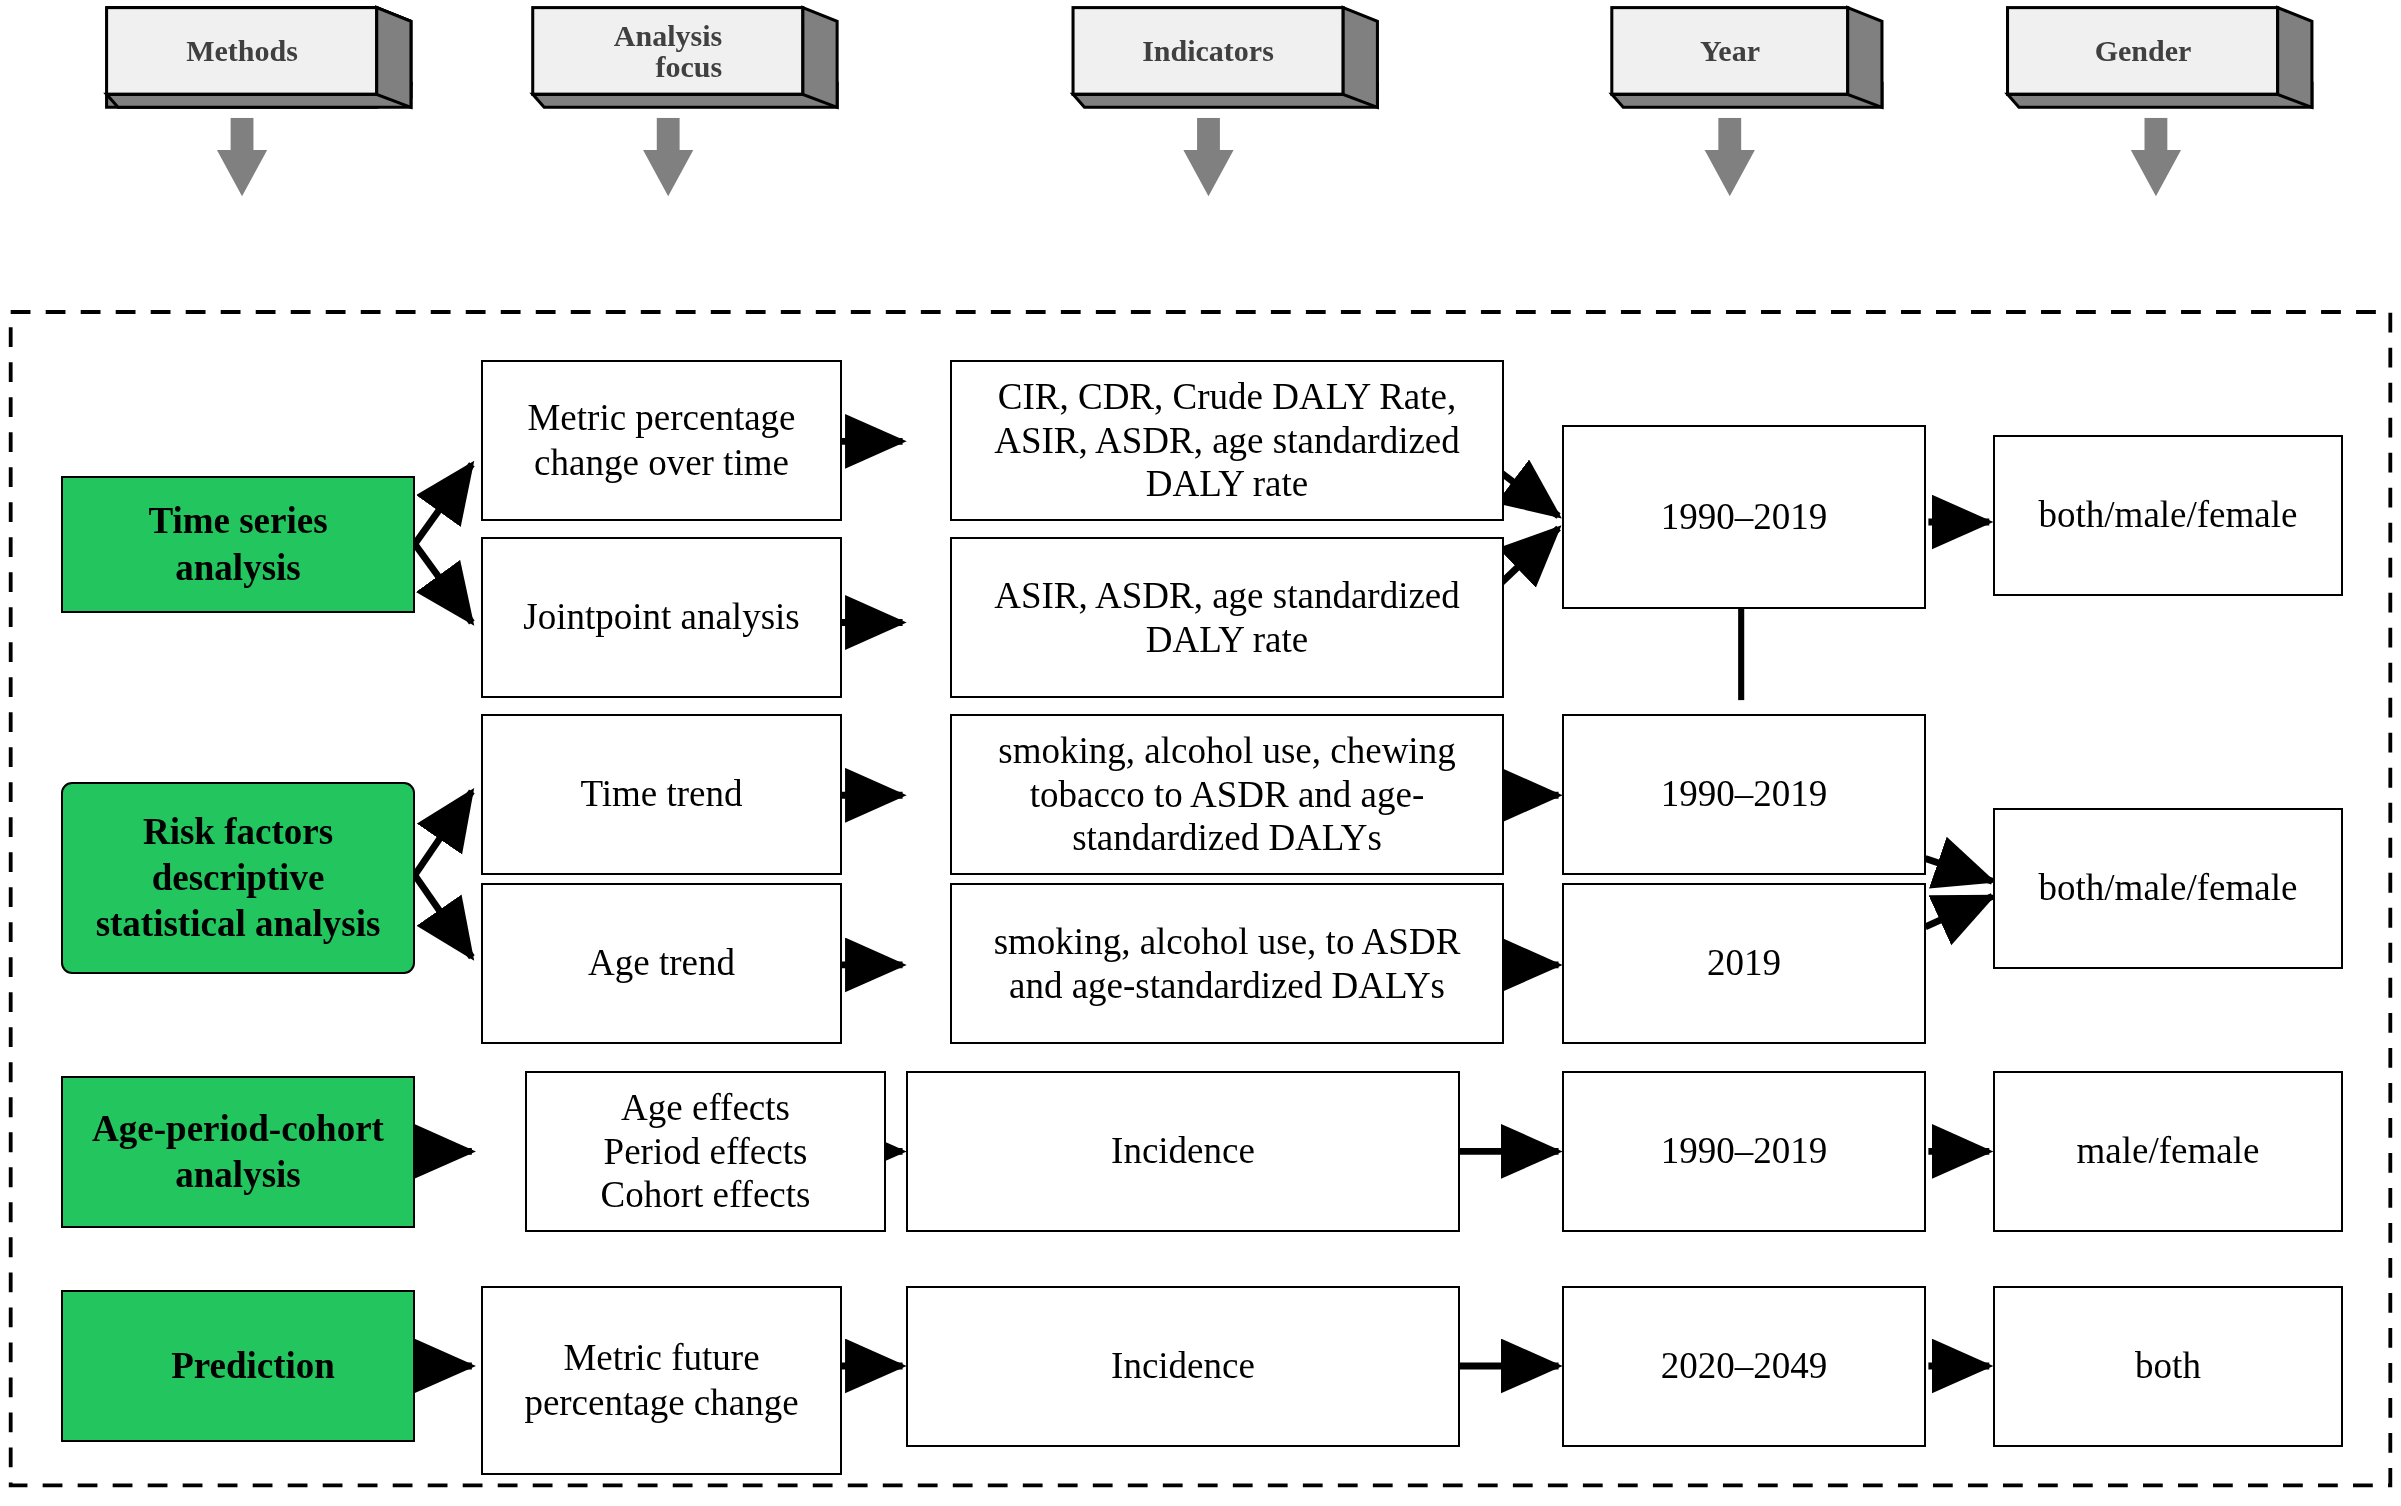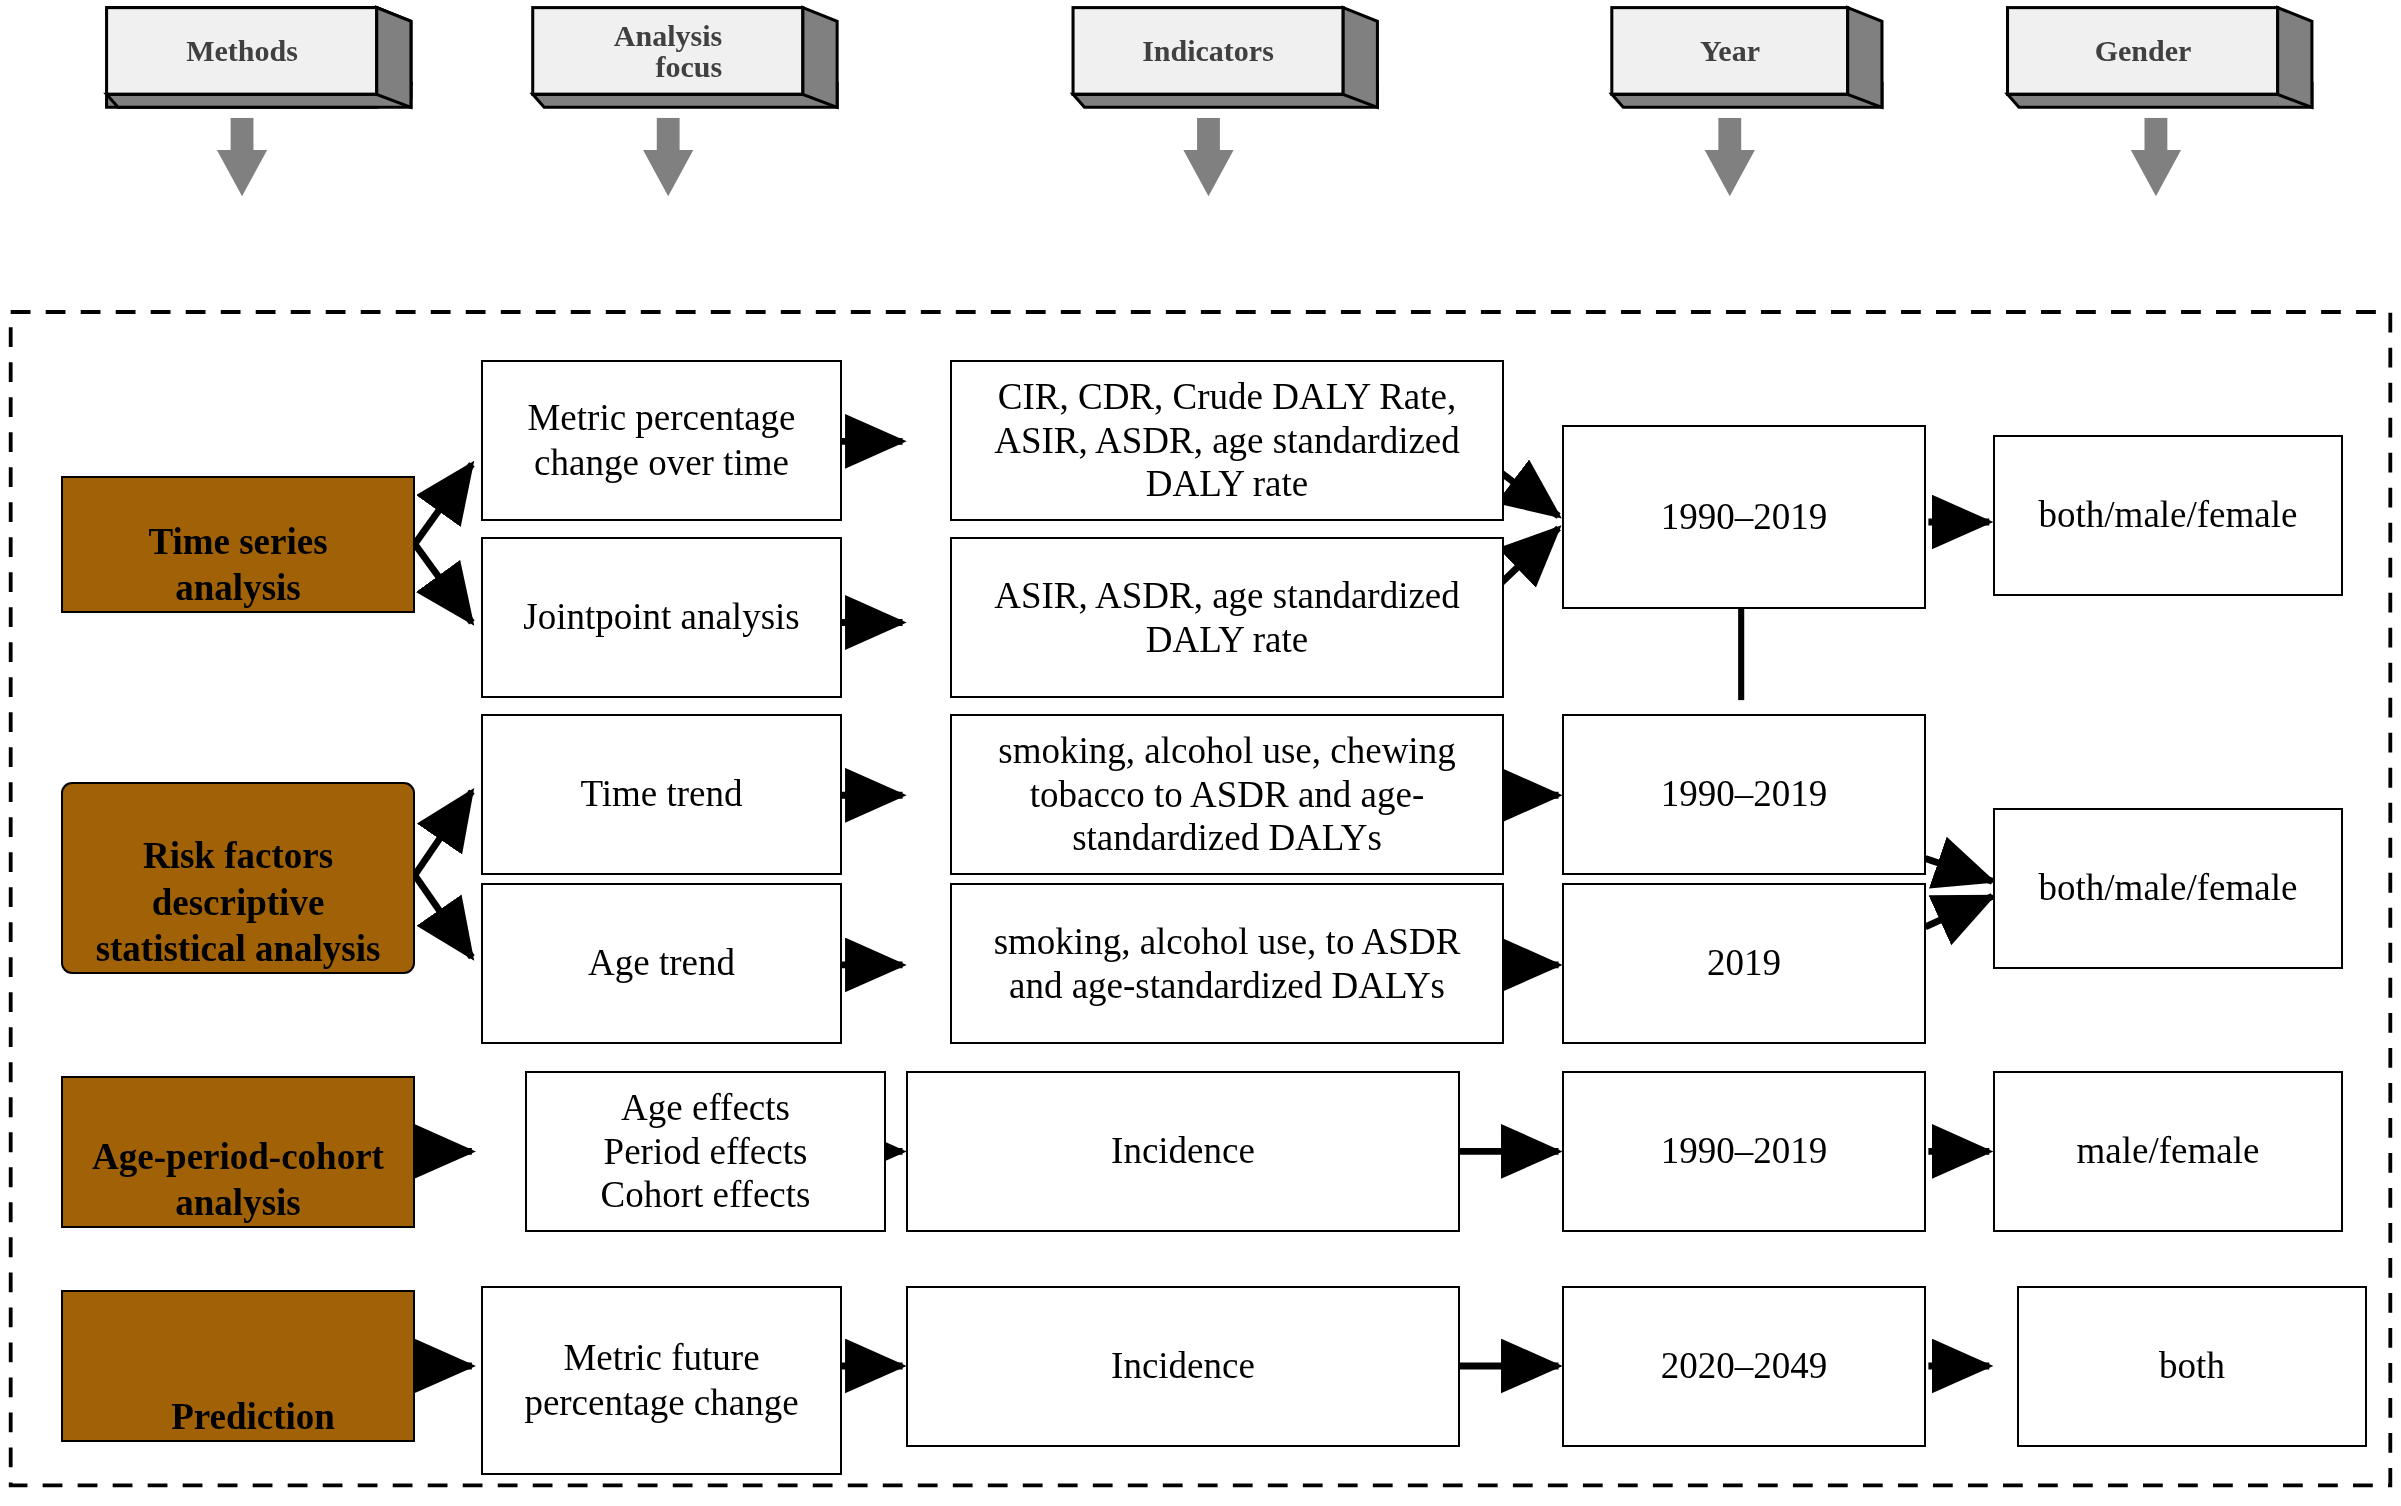--- a/index.html
+++ b/index.html
@@ -9,21 +9,21 @@
   .hdr-text{
     position:absolute;display:flex;align-items:center;justify-content:center;
     text-align:right;font-weight:bold;font-size:30px;line-height:1.05;
     color:#404040;pointer-events:none;
   }
   .node{
     position:absolute;display:flex;align-items:center;justify-content:center;
     text-align:center;color:#000;box-sizing:border-box;
   }
   .node .txt{width:100%;padding:0 10.7px;box-sizing:border-box;}
-  .method-node{background:#a16207;border:2.3px solid #000;font-weight:bold;font-size:37px;line-height:1.25;align-items:flex-end;}
+  .method-node{background:#22c55e;border:2.3px solid #000;font-weight:bold;font-size:37px;line-height:1.25;}
   .plain-node{background:#ffffff;border:2.3px solid #000;font-size:37px;line-height:1.2;}
   .tight{line-height:1.18;margin-left:44px;}
 </style>
 </head>
 <body>
 
 <div id="stage">
 
   <svg class="layer" viewBox="0 0 3155 1979">
 
@@ -220,18 +220,18 @@
   </div>
   <div class="node plain-node" style="left:481px;top:1286px;width:361px;height:189px;">
     <span class="txt ml">Metric future<br>percentage change</span>
   </div>
   <div class="node plain-node" style="left:906px;top:1286px;width:554px;height:161px;">
     <span class="txt ml">Incidence</span>
   </div>
   <div class="node plain-node" style="left:1562px;top:1286px;width:364px;height:161px;">
     <span class="txt ml">2020–2049</span>
   </div>
-  <div class="node plain-node" style="left:1993px;top:1286px;width:350px;height:161px;margin-left:24px;">
+  <div class="node plain-node" style="left:1993px;top:1286px;width:350px;height:161px;">
     <span class="txt ml">both</span>
   </div>
 
 </div>
 
 
 </body></html>

